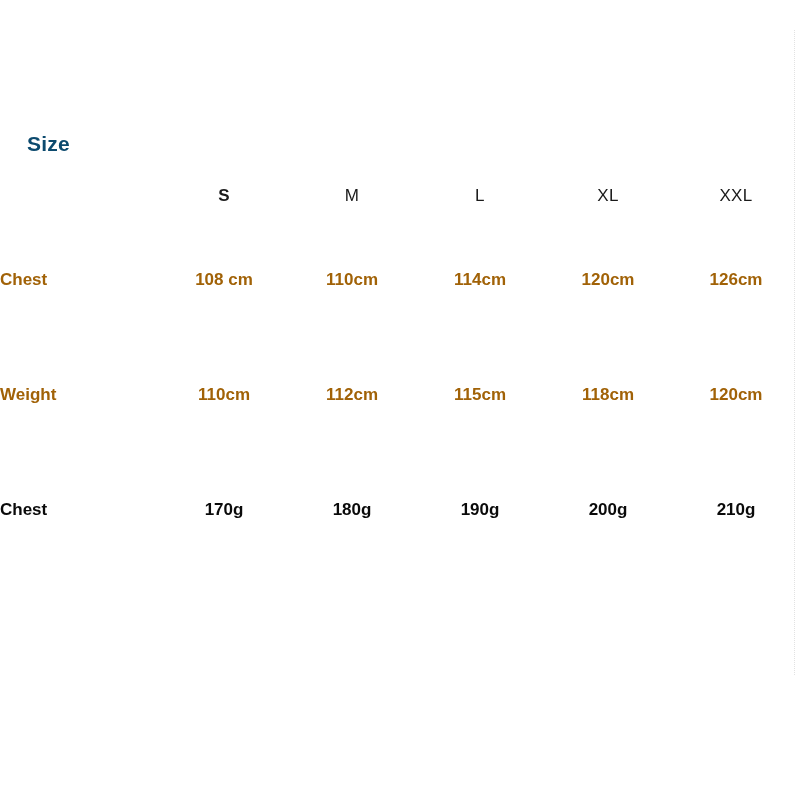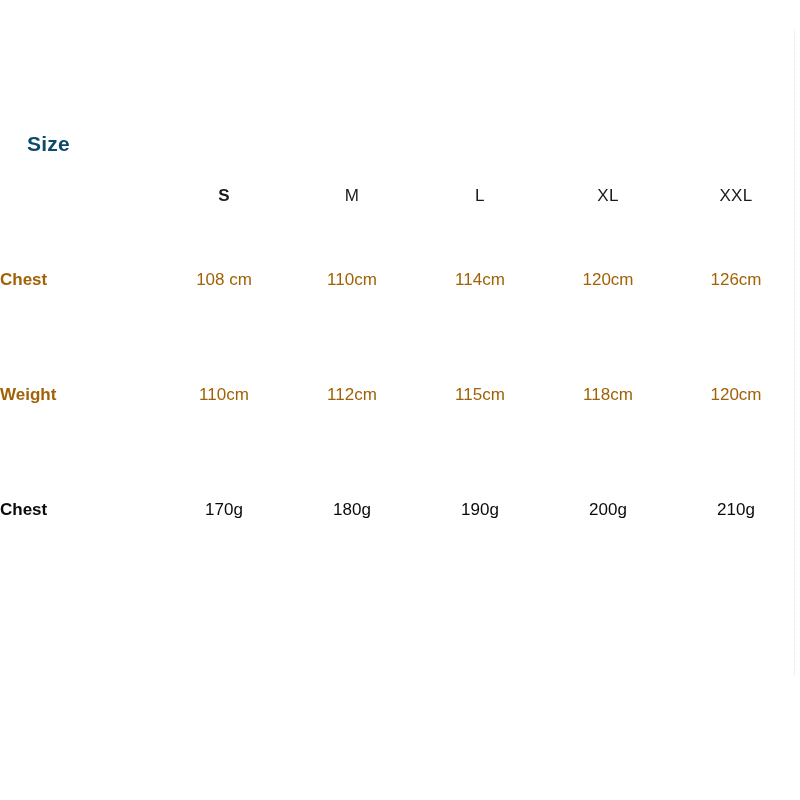--- a/index.html
+++ b/index.html
@@ -86,21 +86,21 @@
   .row-label {
     text-align: left;
     padding-left: 22px;
     font-weight: bold;
     font-size: 18px;
     white-space: nowrap;
   }
 
   .cell-value {
     text-align: center;
-    font-weight: normal;
+    font-weight: bold;
     font-size: 18px;
     white-space: nowrap;
   }
 
   .tone-red   { color: #a16207; }
   .tone-black { color: #0a0a0a; }
 </style>
 </head>
 <body>
 

